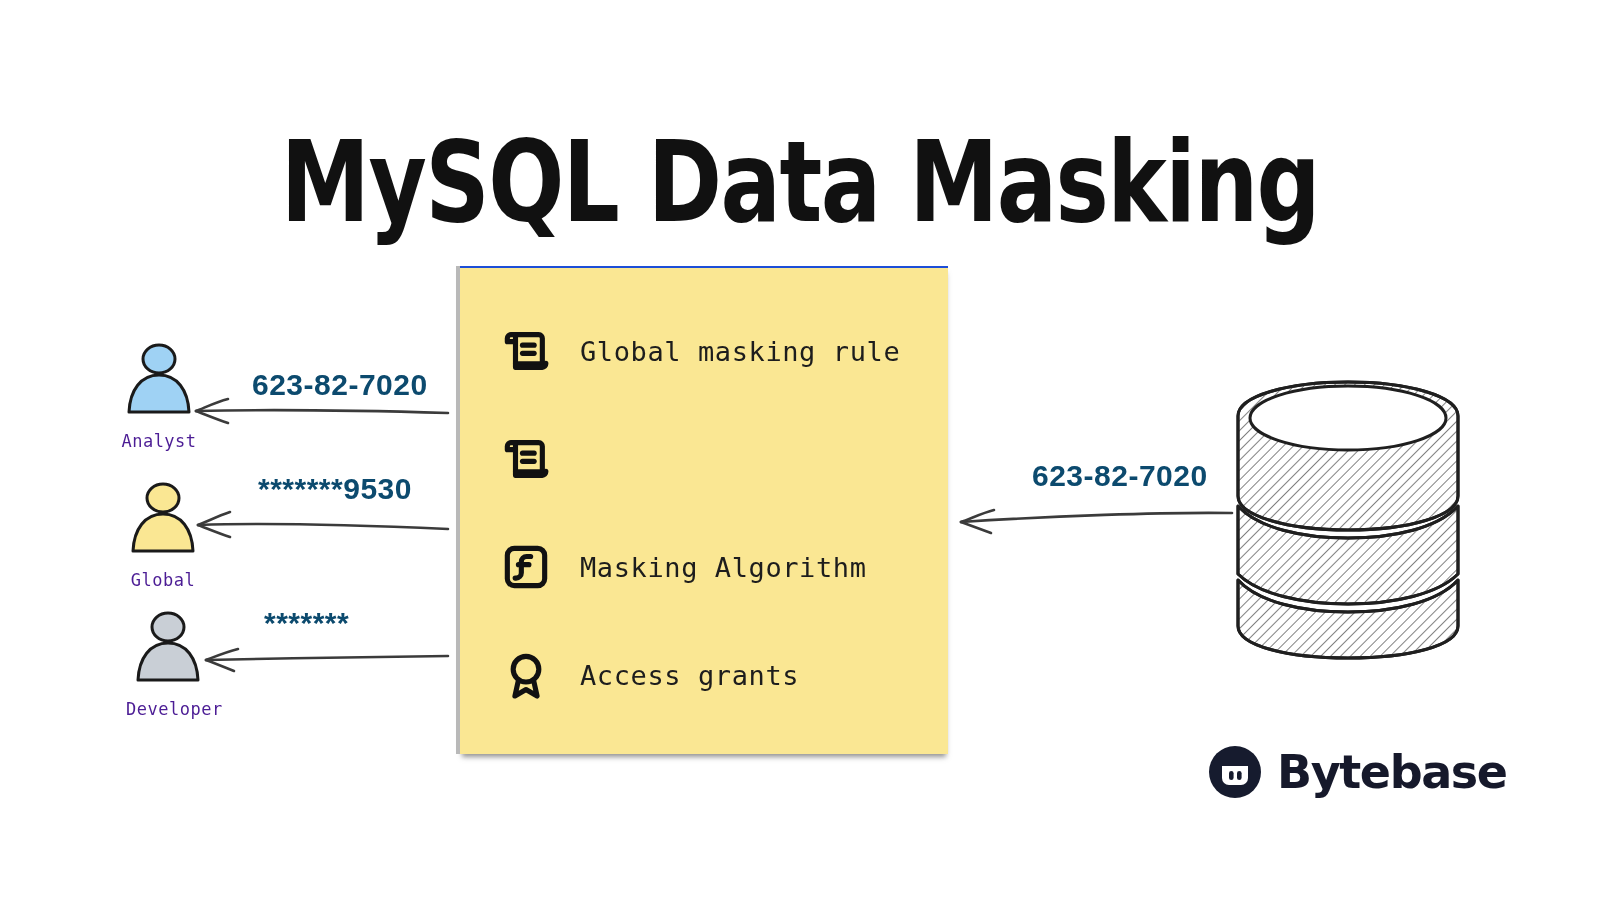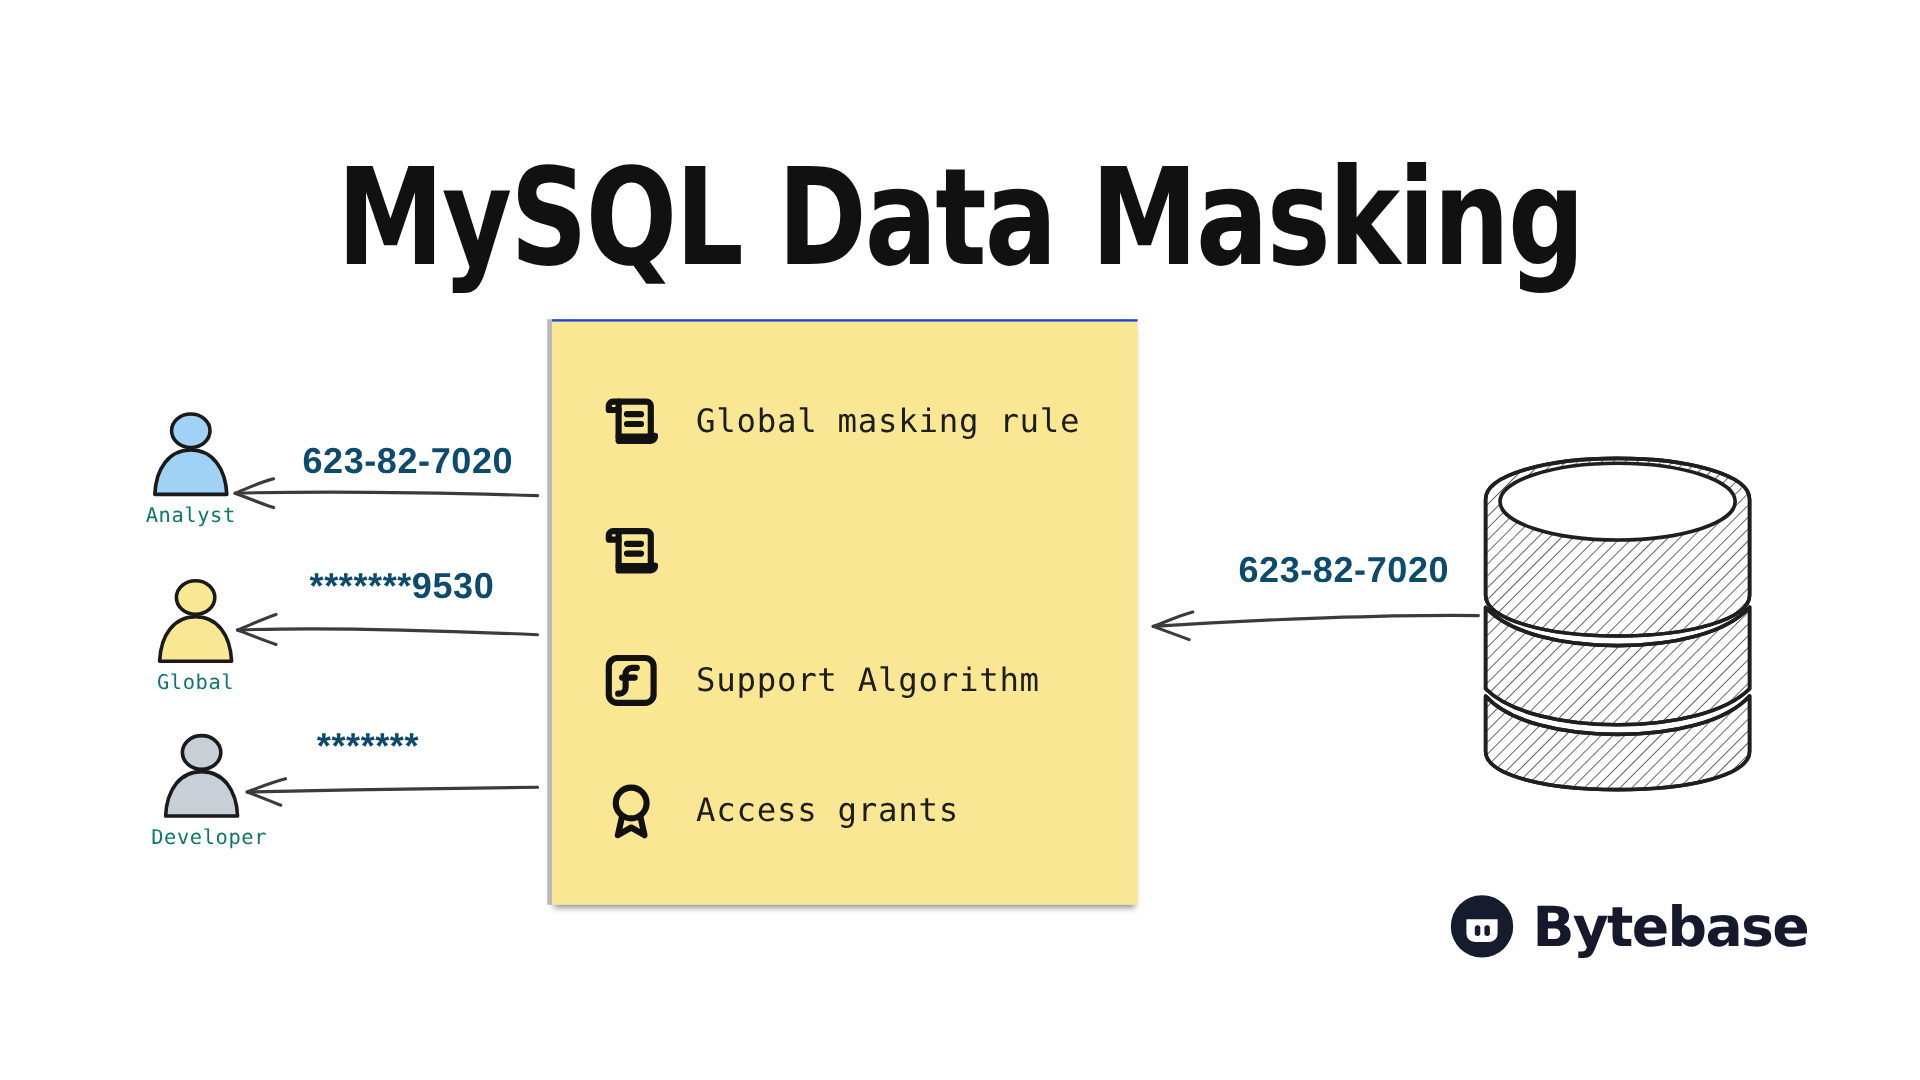--- a/index.html
+++ b/index.html
@@ -67,24 +67,24 @@
   .icon-box { width: 56px; height: 56px; flex: 0 0 56px; display:block; }
 
   
   .person {
     position: absolute;
     width: 84px;
     text-align: center;
   }
   .person .person-svg { display: block; width: 84px; height: 76px; }
   .person .person-label {
-    margin-top: 2px;
+    margin-top: 13px;
     font-family: "DejaVu Sans Mono", "Liberation Mono", monospace;
     font-size: 17px;
-    color: #0f766e;
+    color: #4c1d95;
     letter-spacing: 0.5px;
     white-space: nowrap;
   }
   #person-analyst   { left: 117px; top: 342px; }
   #person-support   { left: 121px; top: 481px; }
   #person-developer { left: 126px; top: 610px; }
 
   
   .flow-arrow { position: absolute; }
   .value-label {
@@ -166,21 +166,21 @@
   </div>
 
   <div class="panel-row" id="row-algo">
     <svg class="icon-box" viewBox="0 0 48 48">
       <g fill="none" stroke="#111111" stroke-width="4.4" stroke-linecap="round" stroke-linejoin="round">
         <rect x="8" y="8" width="32" height="32" rx="6"></rect>
         <path d="M28 15 h-3.5 a4.5 4.5 0 0 0 -4.5 4.5 v9.5 a4.5 4.5 0 0 1 -4.5 4.5 h-0.8"></path>
         <path d="M17.5 22 h9"></path>
       </g>
     </svg>
-    <span class="row-label">Support Algorithm</span>
+    <span class="row-label">Masking Algorithm</span>
   </div>
 
   <div class="panel-row" id="row-grants">
     <svg class="icon-box" viewBox="0 0 48 48">
       <g fill="none" stroke="#111111" stroke-width="4.4" stroke-linecap="round" stroke-linejoin="round">
         <circle cx="24" cy="19" r="11"></circle>
         <path d="M17.5 28.5 L14.5 42 L24 36.5 L33.5 42 L30.5 28.5"></path>
       </g>
     </svg>
     <span class="row-label">Access grants</span>

